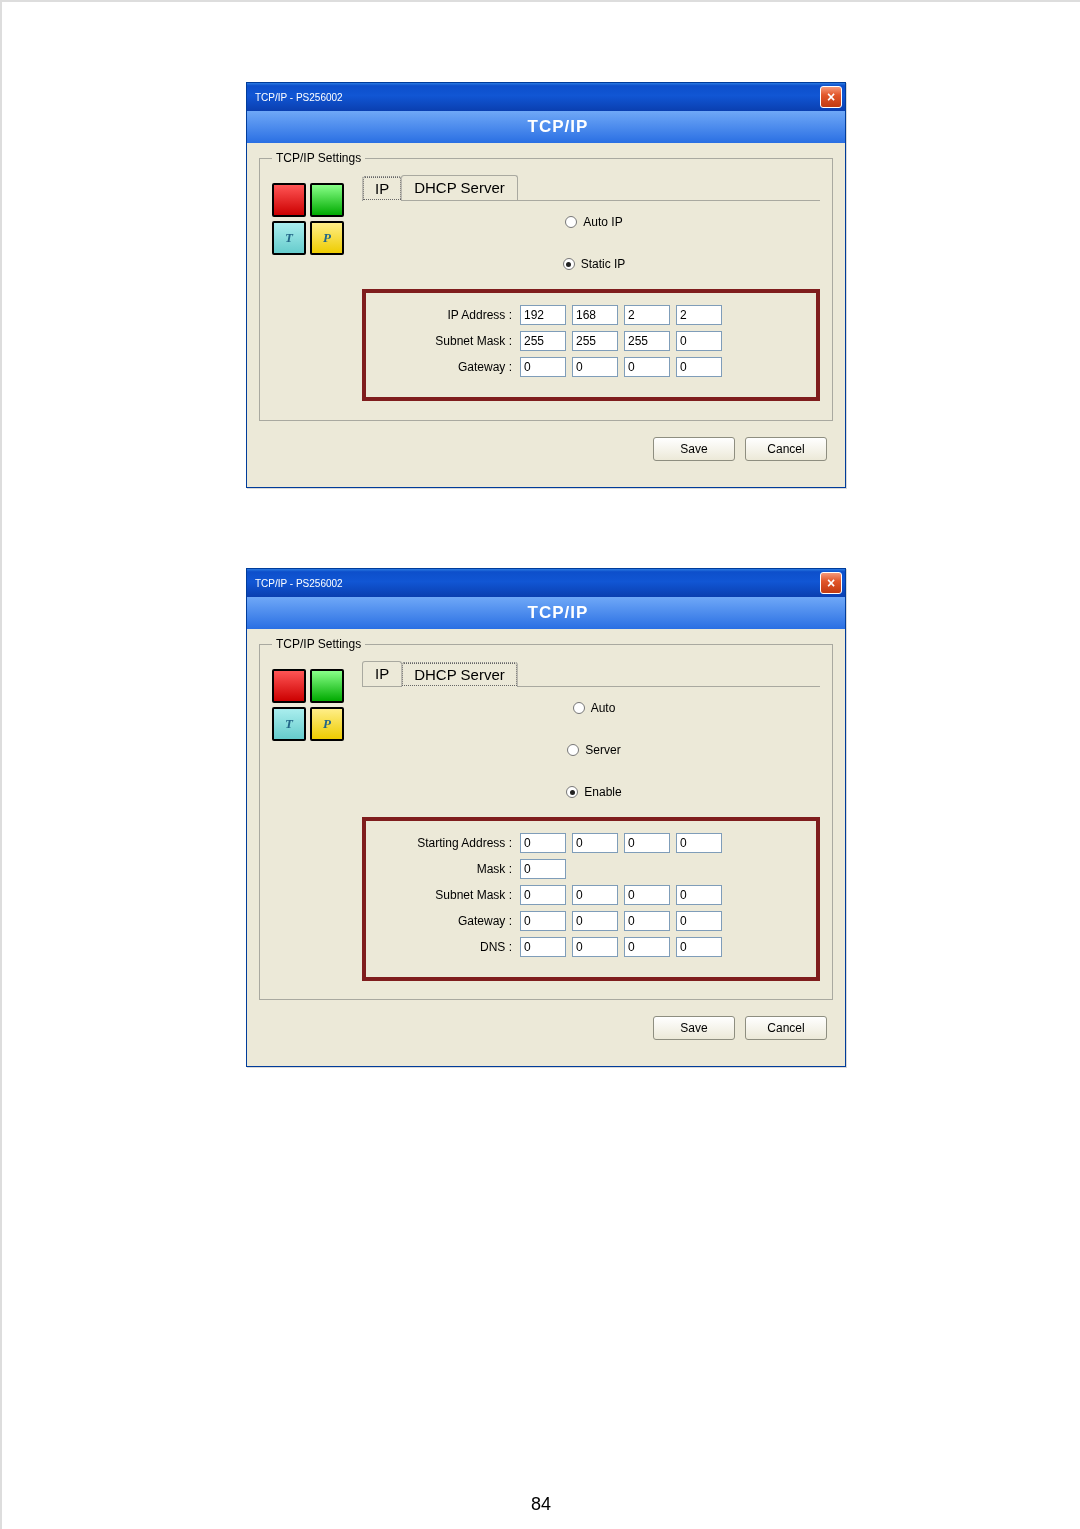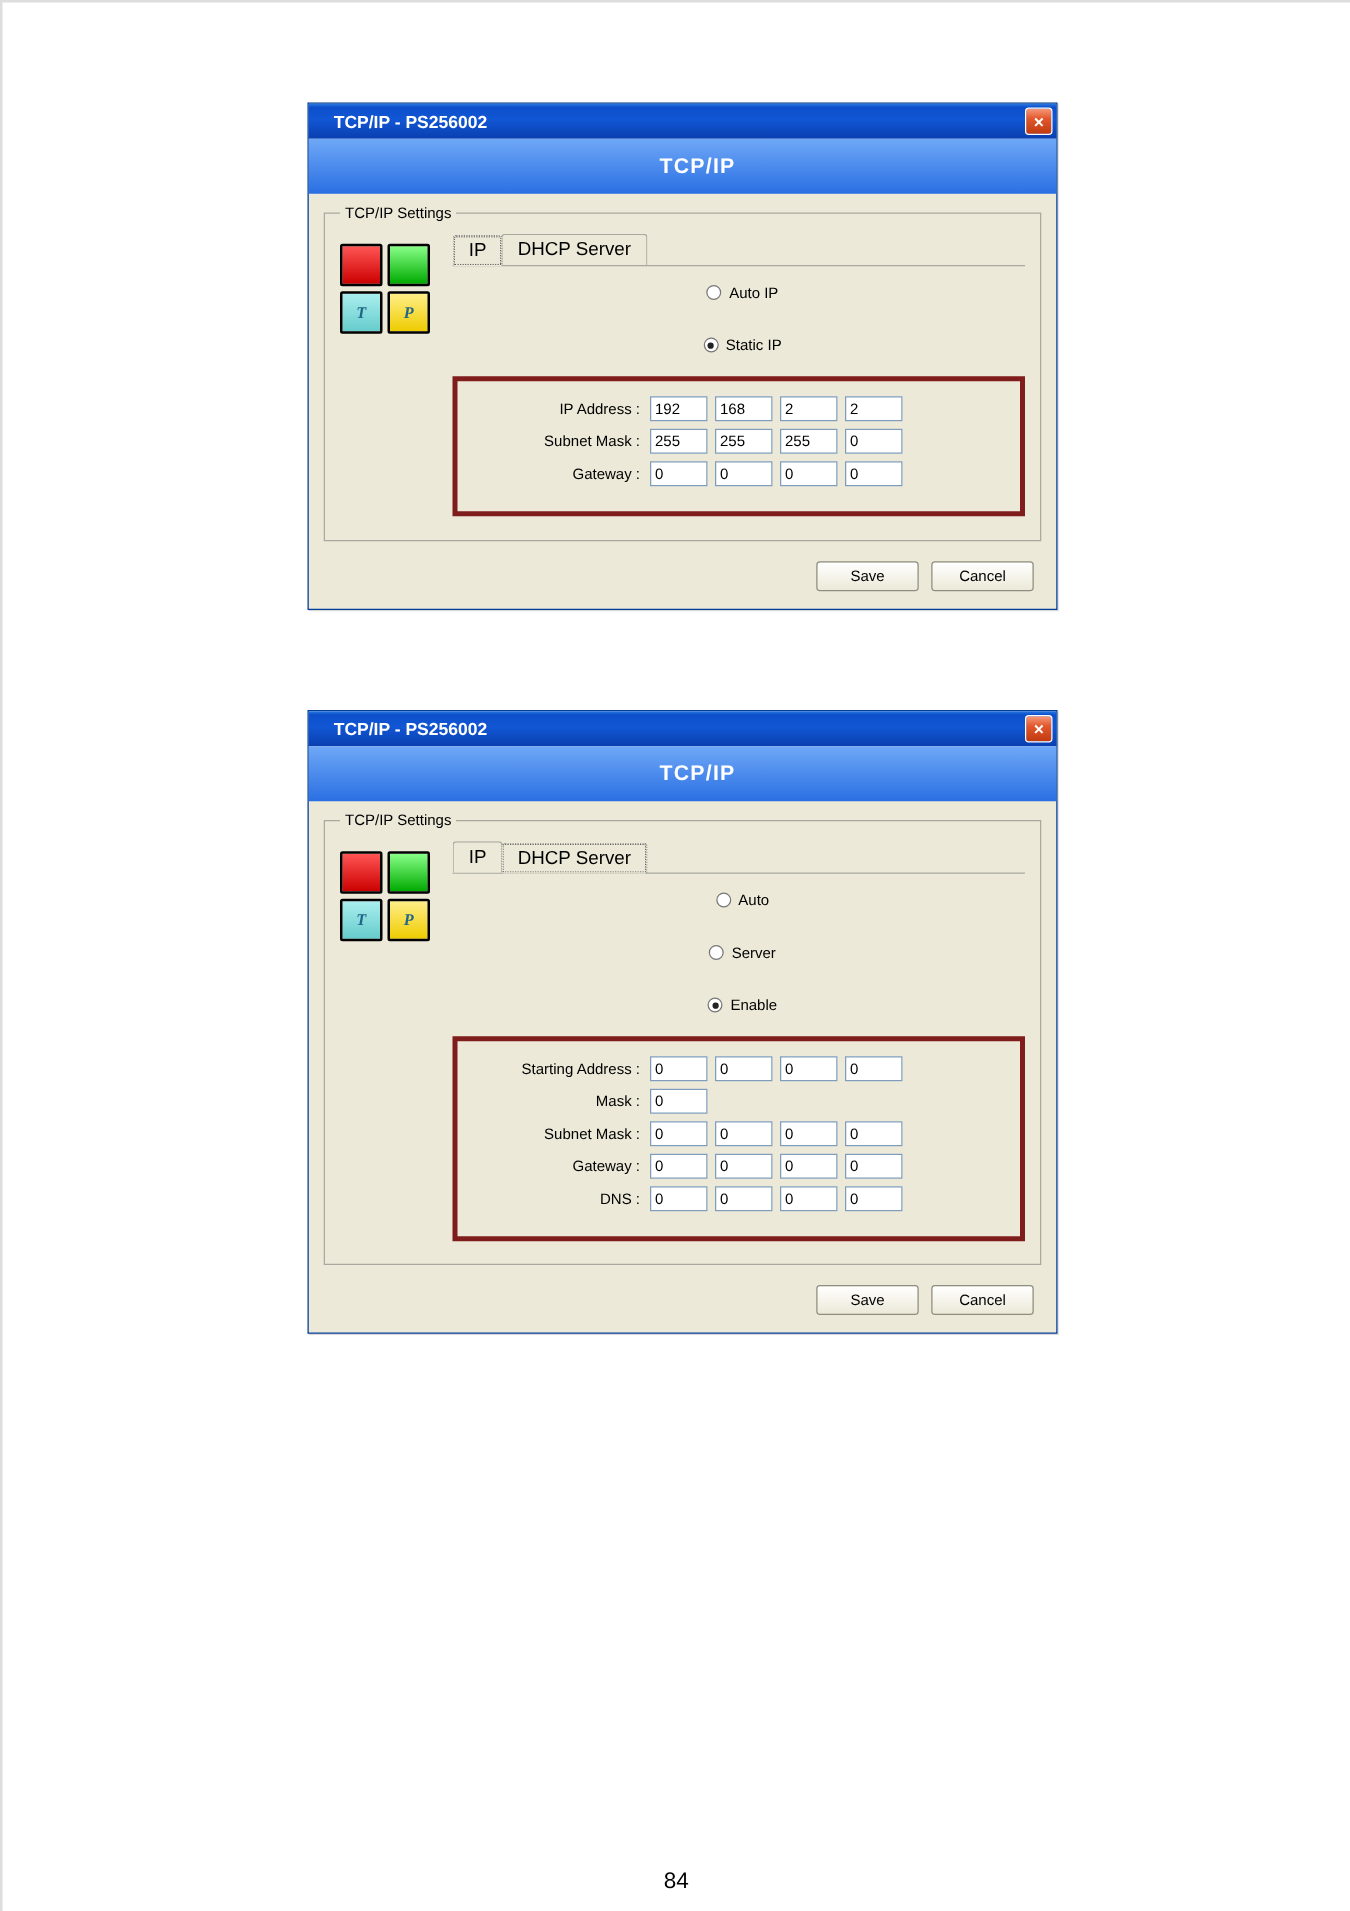--- a/index.html
+++ b/index.html
@@ -46,47 +46,46 @@
   .titlebar {
     height: 28px;
     background: linear-gradient(to bottom, #2a7ae2 0%, #0d4fcb 10%, #1156d4 45%, #0a3fb0 100%);
     display: flex;
     align-items: center;
     justify-content: space-between;
     padding: 0 3px 0 8px;
   }
   .titlebar-title {
     color: #fff;
-    font-weight: bold;
-    font-size: 14px;
-    margin-left: 12px;
+    font-weight: normal;
+    font-size: 10px;
   }
   .close-btn {
     width: 22px; height: 22px;
     background: linear-gradient(to bottom, #f6997a, #e2572b 40%, #c23a10);
     border: 1px solid #fff;
     border-radius: 3px;
     display: flex;
     align-items: center;
     justify-content: center;
     cursor: pointer;
   }
   .close-x { color:#fff; font-weight:bold; font-size:14px; line-height:1; }
 
   .banner {
-    height: 44px;
+    height: 32px;
     background: linear-gradient(to bottom, #6fa8f7 0%, #2a6fe3 100%);
     display:flex; align-items:center; justify-content:center;
     color:#fff; font-weight:bold; font-size:17px;
     letter-spacing:1px;
     padding-left:24px;
   }
 
   .body {
-    padding: 8px 12px 12px 12px;
+    padding: 8px 12px 24px 12px;
   }
 
   fieldset.settings {
     border: 1px solid #a9a9a0;
     padding: 10px 12px 18px 12px;
     margin: 0 0 16px 0;
     min-height: 270px;
   }
   legend { font-size: 12px; padding: 0 4px; }
 

